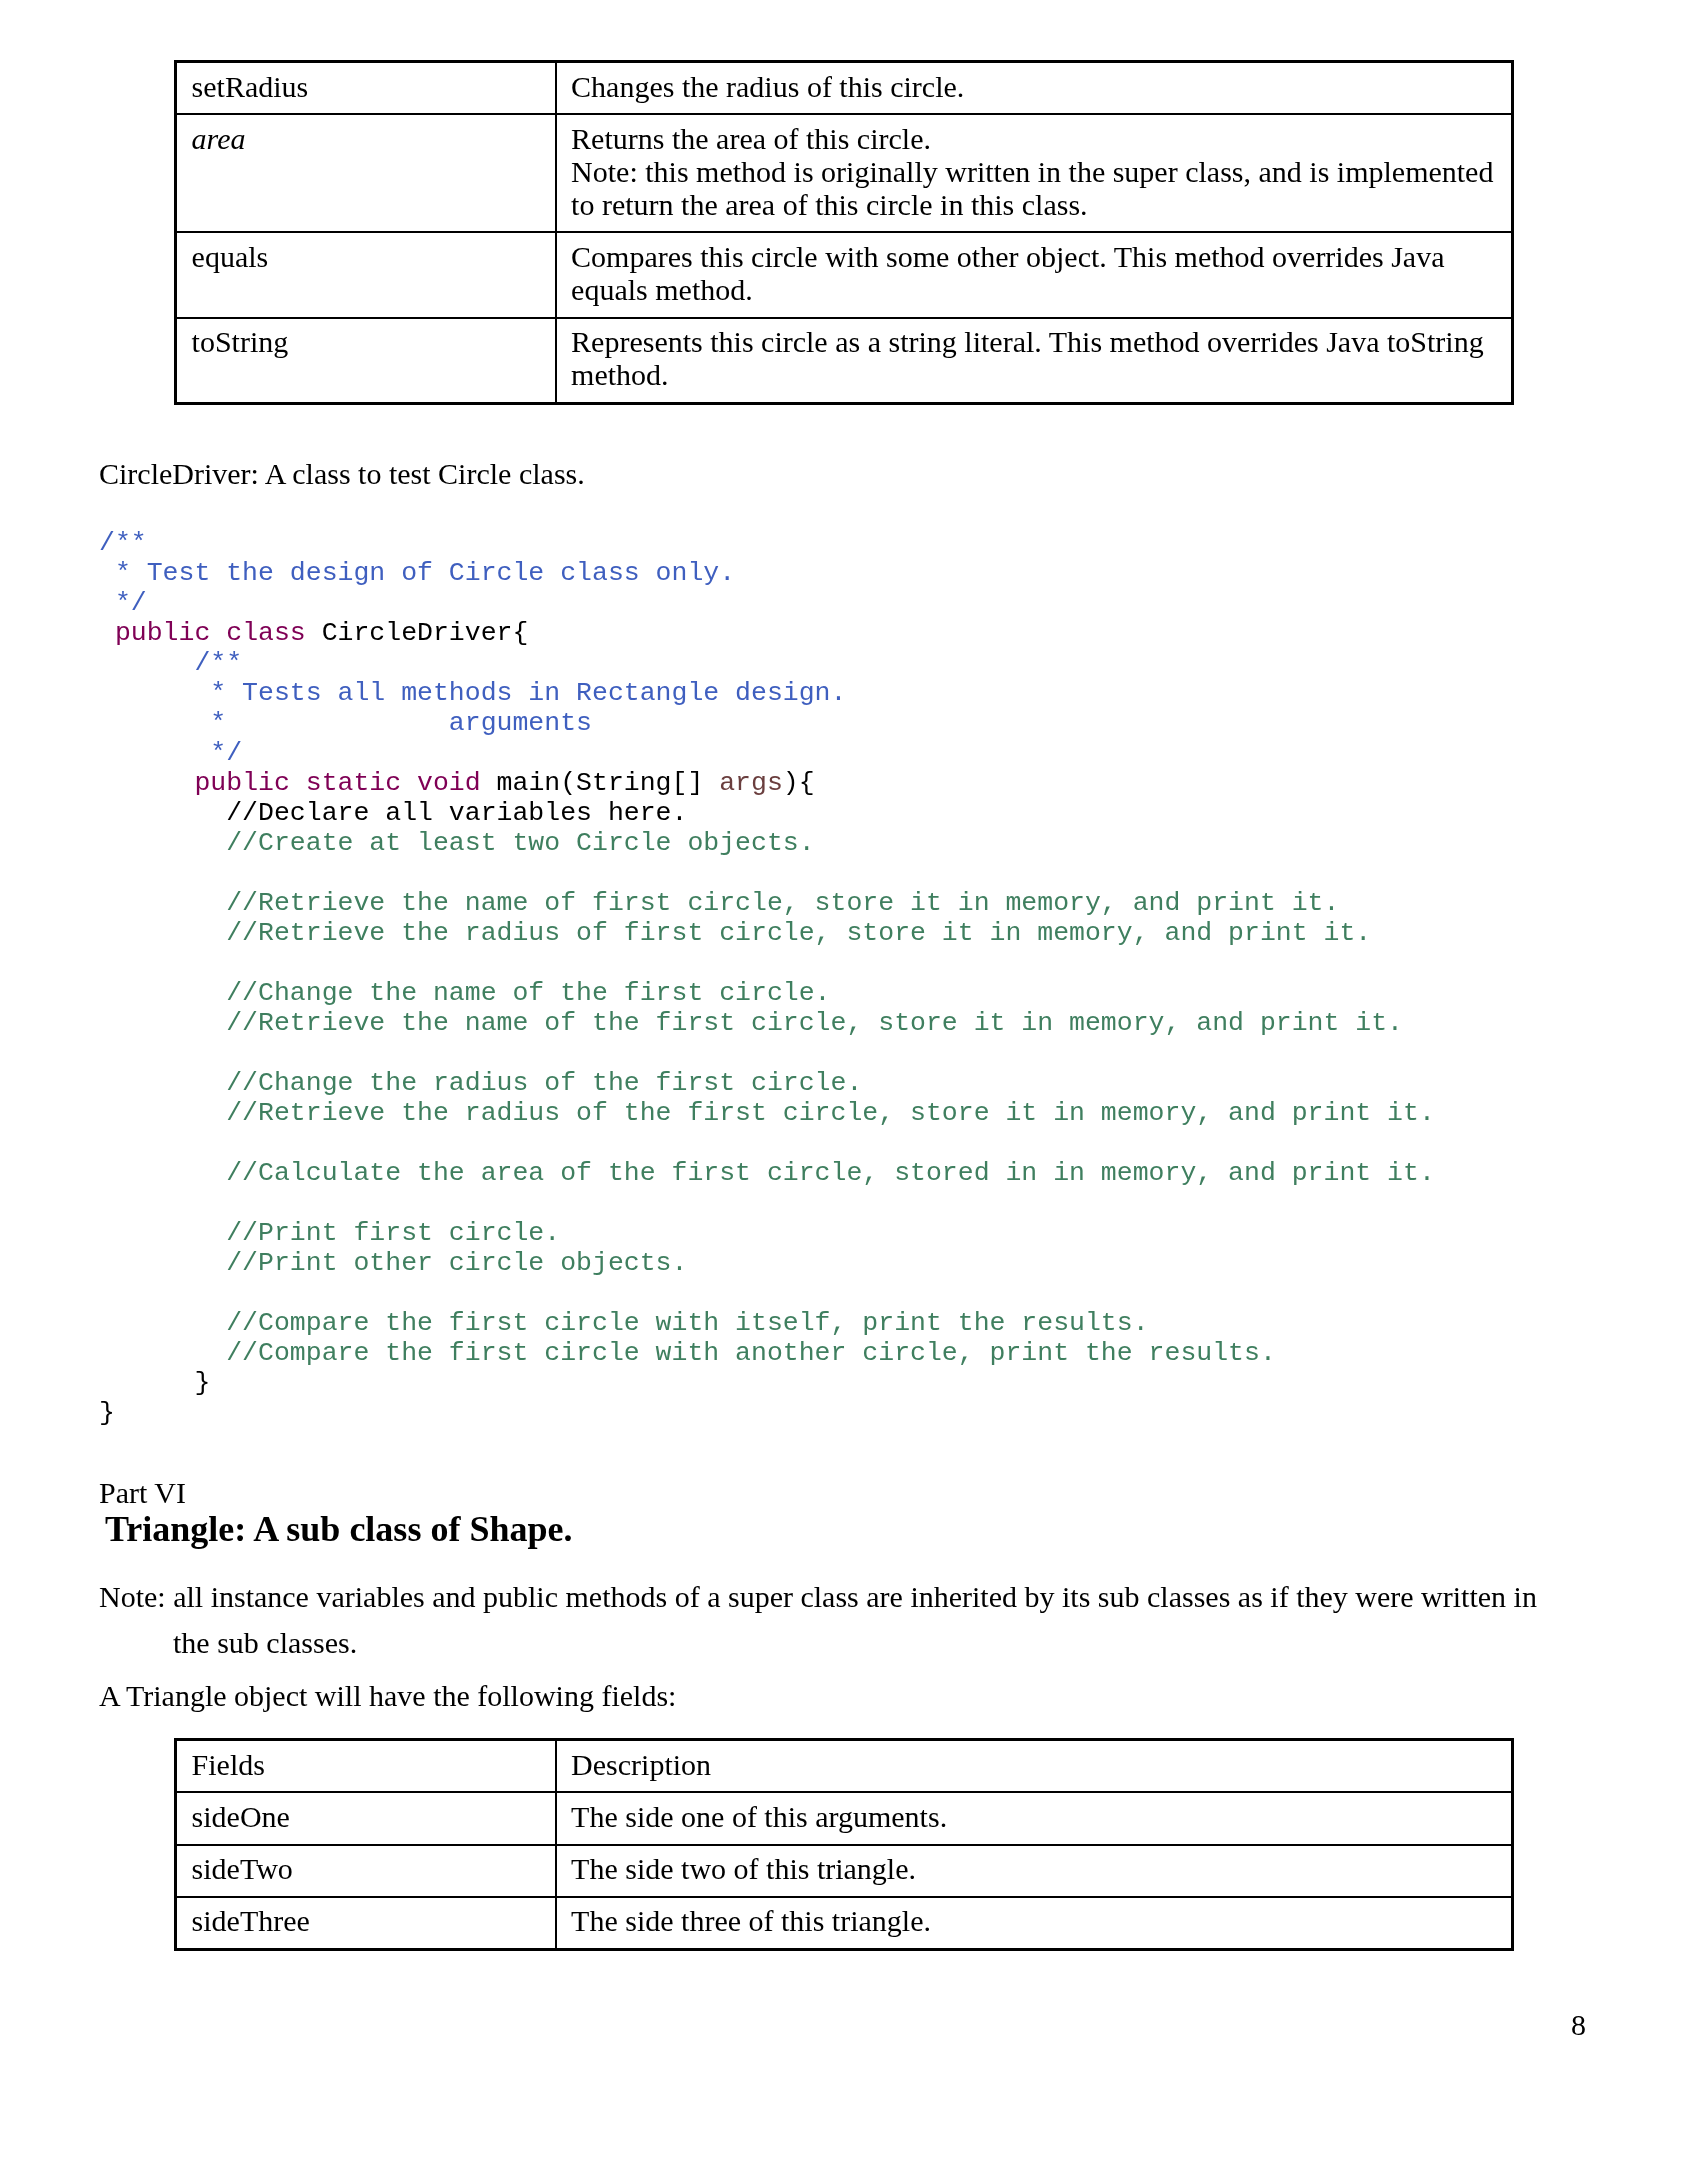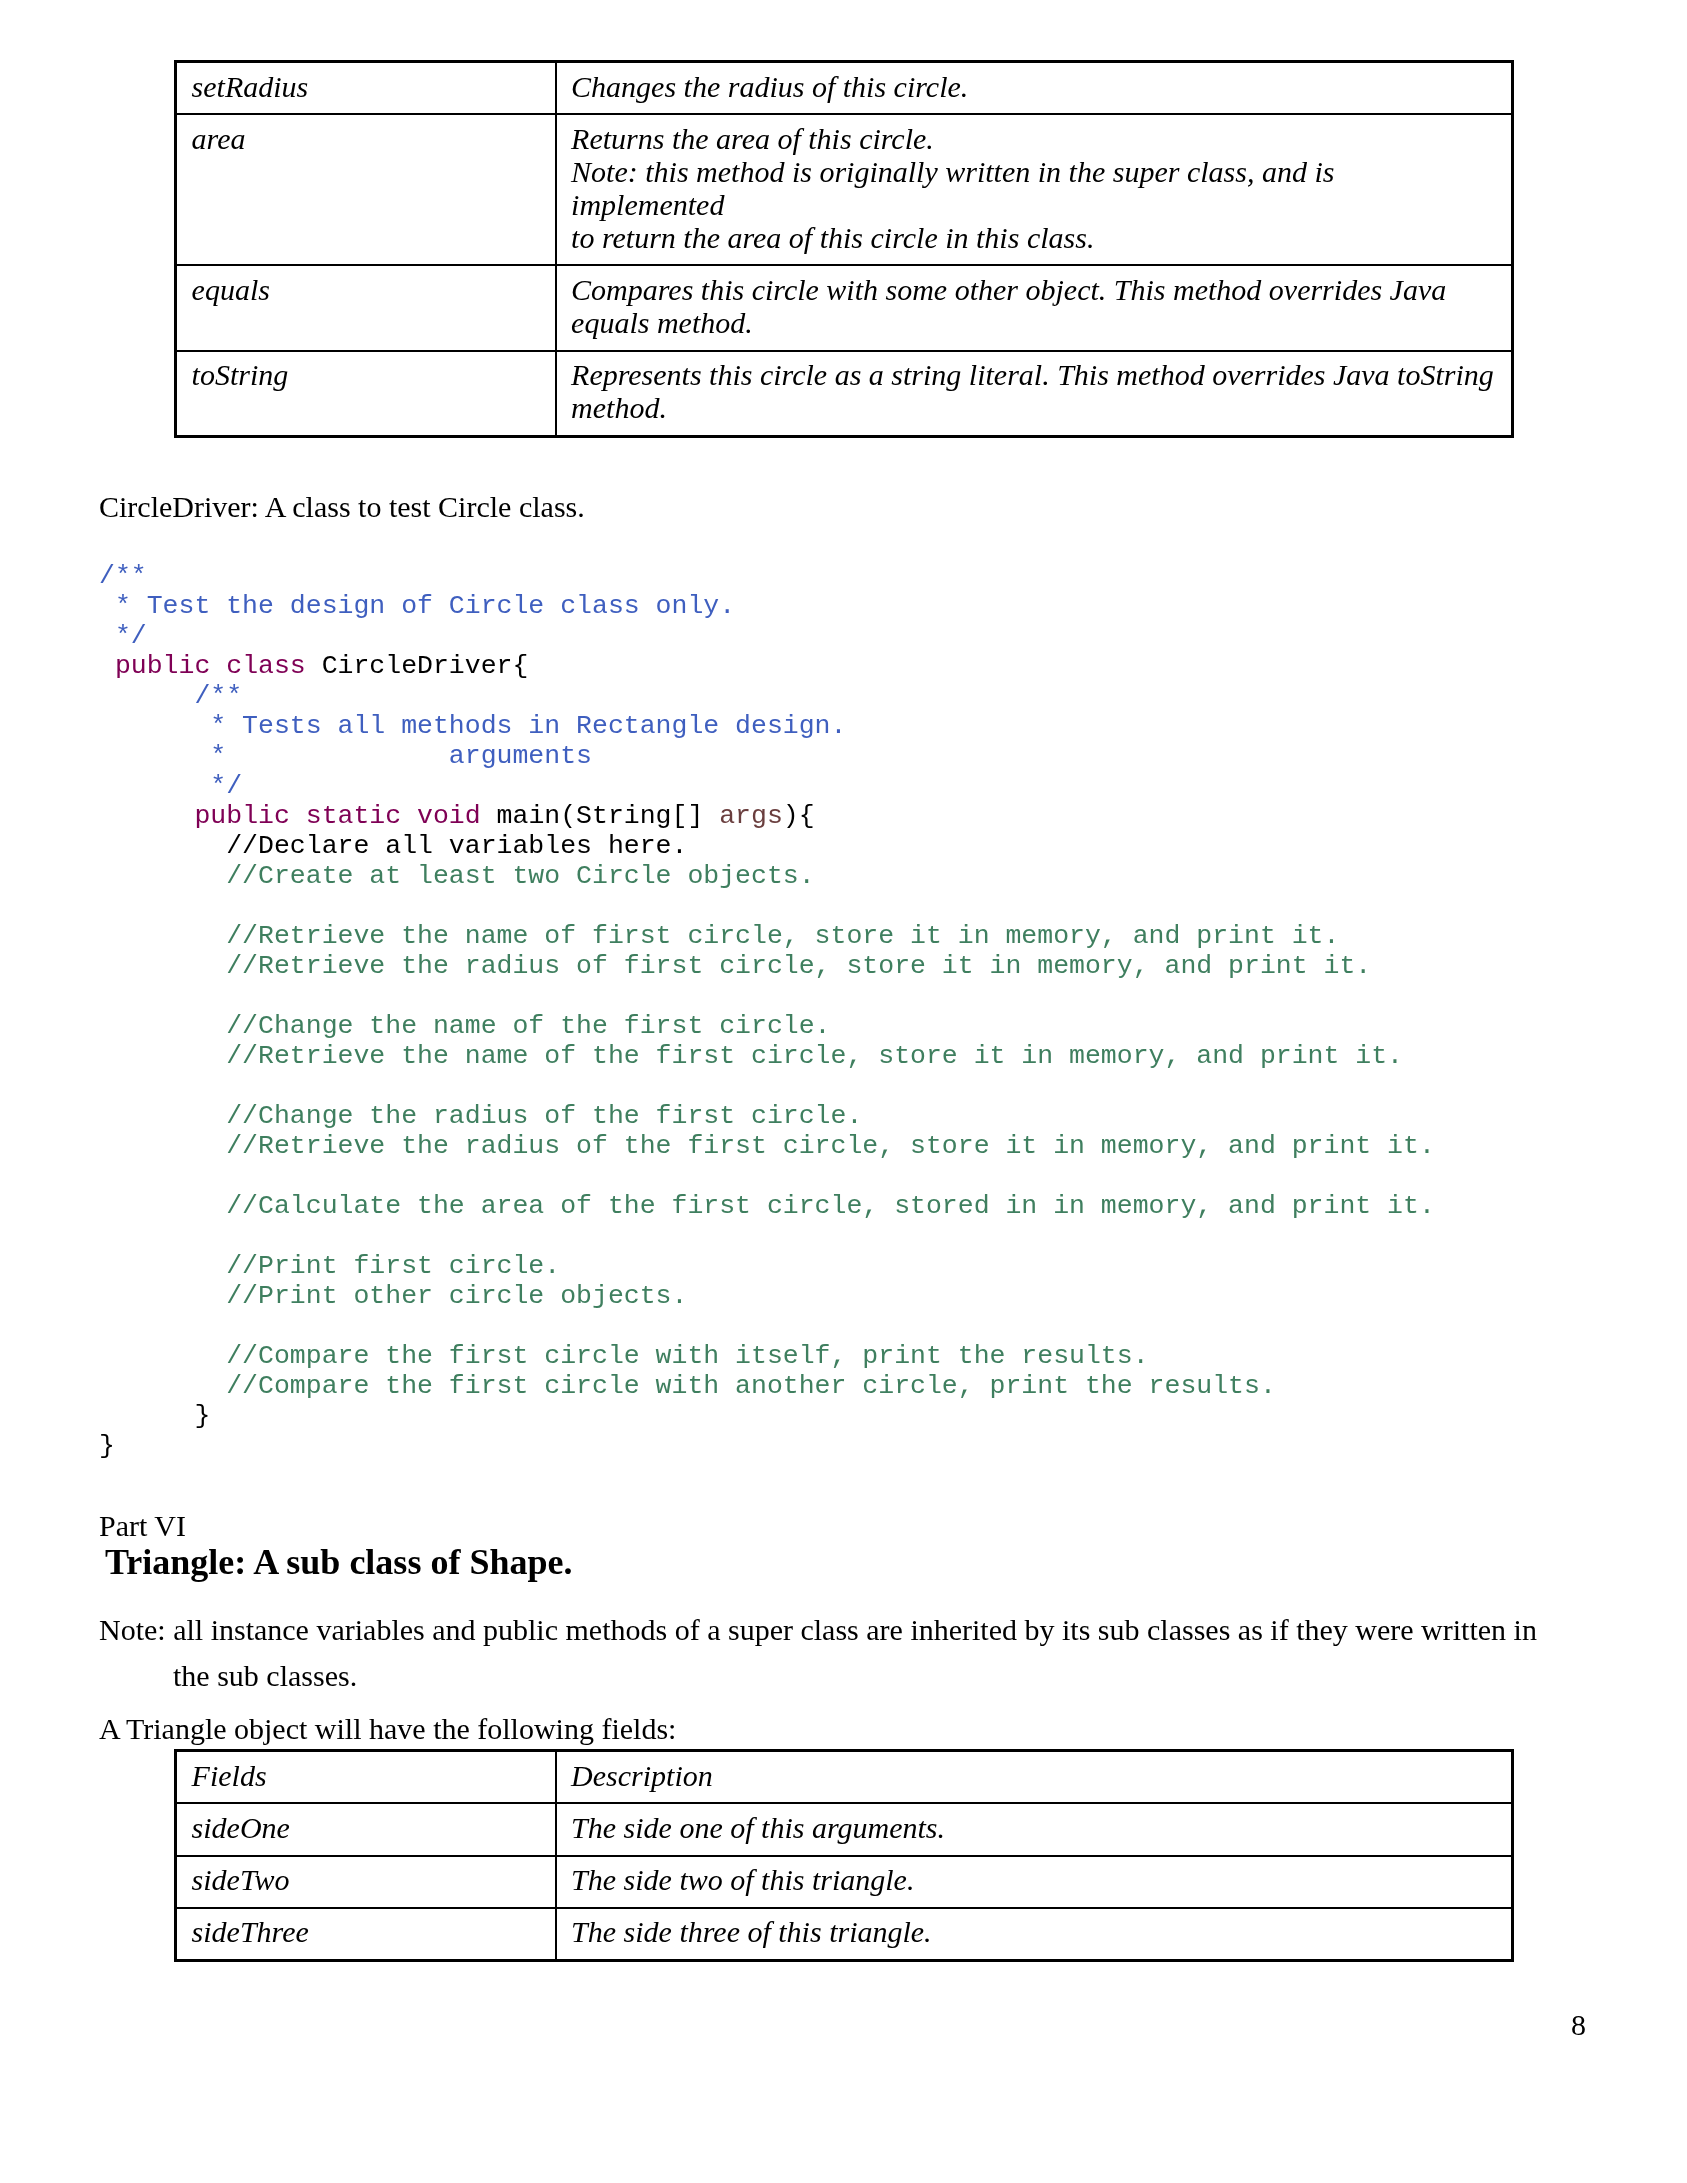--- a/index.html
+++ b/index.html
@@ -28,37 +28,36 @@
   table.doc-table { border-width: 3.3px; }
   table.doc-table td, table.doc-table th {
     vertical-align: top;
     text-align: left;
     font-size: 30px;
     line-height: 33px;
     padding: 6.6px 16px 10.6px 14.6px;
     font-weight: normal;
     white-space: pre-line;
     overflow: hidden;
-    font-style: italic;
   }
   table.doc-table .col-name { width: 380px; }
   .cell-italic { font-style: italic; }
   .cell-bold   { font-weight: bold; }
 
   
   .cd-heading { margin-top: 50px; font-size: 30px; line-height: 37px; }
   .cd-heading b { font-weight: normal; }
 
   .part-heading { margin-top: 46px; font-size: 30px; line-height: 37px; font-weight: normal; }
   .part-subheading { font-size: 36px; line-height: 37px; font-weight: bold; margin-left: 6px; }
 
   .note-para { margin-top: 26.5px; font-size: 30px; line-height: 46px; white-space: nowrap; }
   .note-cont { padding-left: 74px; }
   .fields-intro { margin-top: 10px; font-size: 30px; line-height: 40px; }
-  .fields-table { margin-top: 0; }
+  .fields-table { margin-top: 22px; }
 
   
   .code-block {
     margin-top: 36px;
     font-family: "Liberation Mono", monospace;
     font-size: 26.5px;
     line-height: 30px;
   }
   .code-line { white-space: pre; min-height: 30px; }
   .sg-doc   { color: var(--c-doc); }

